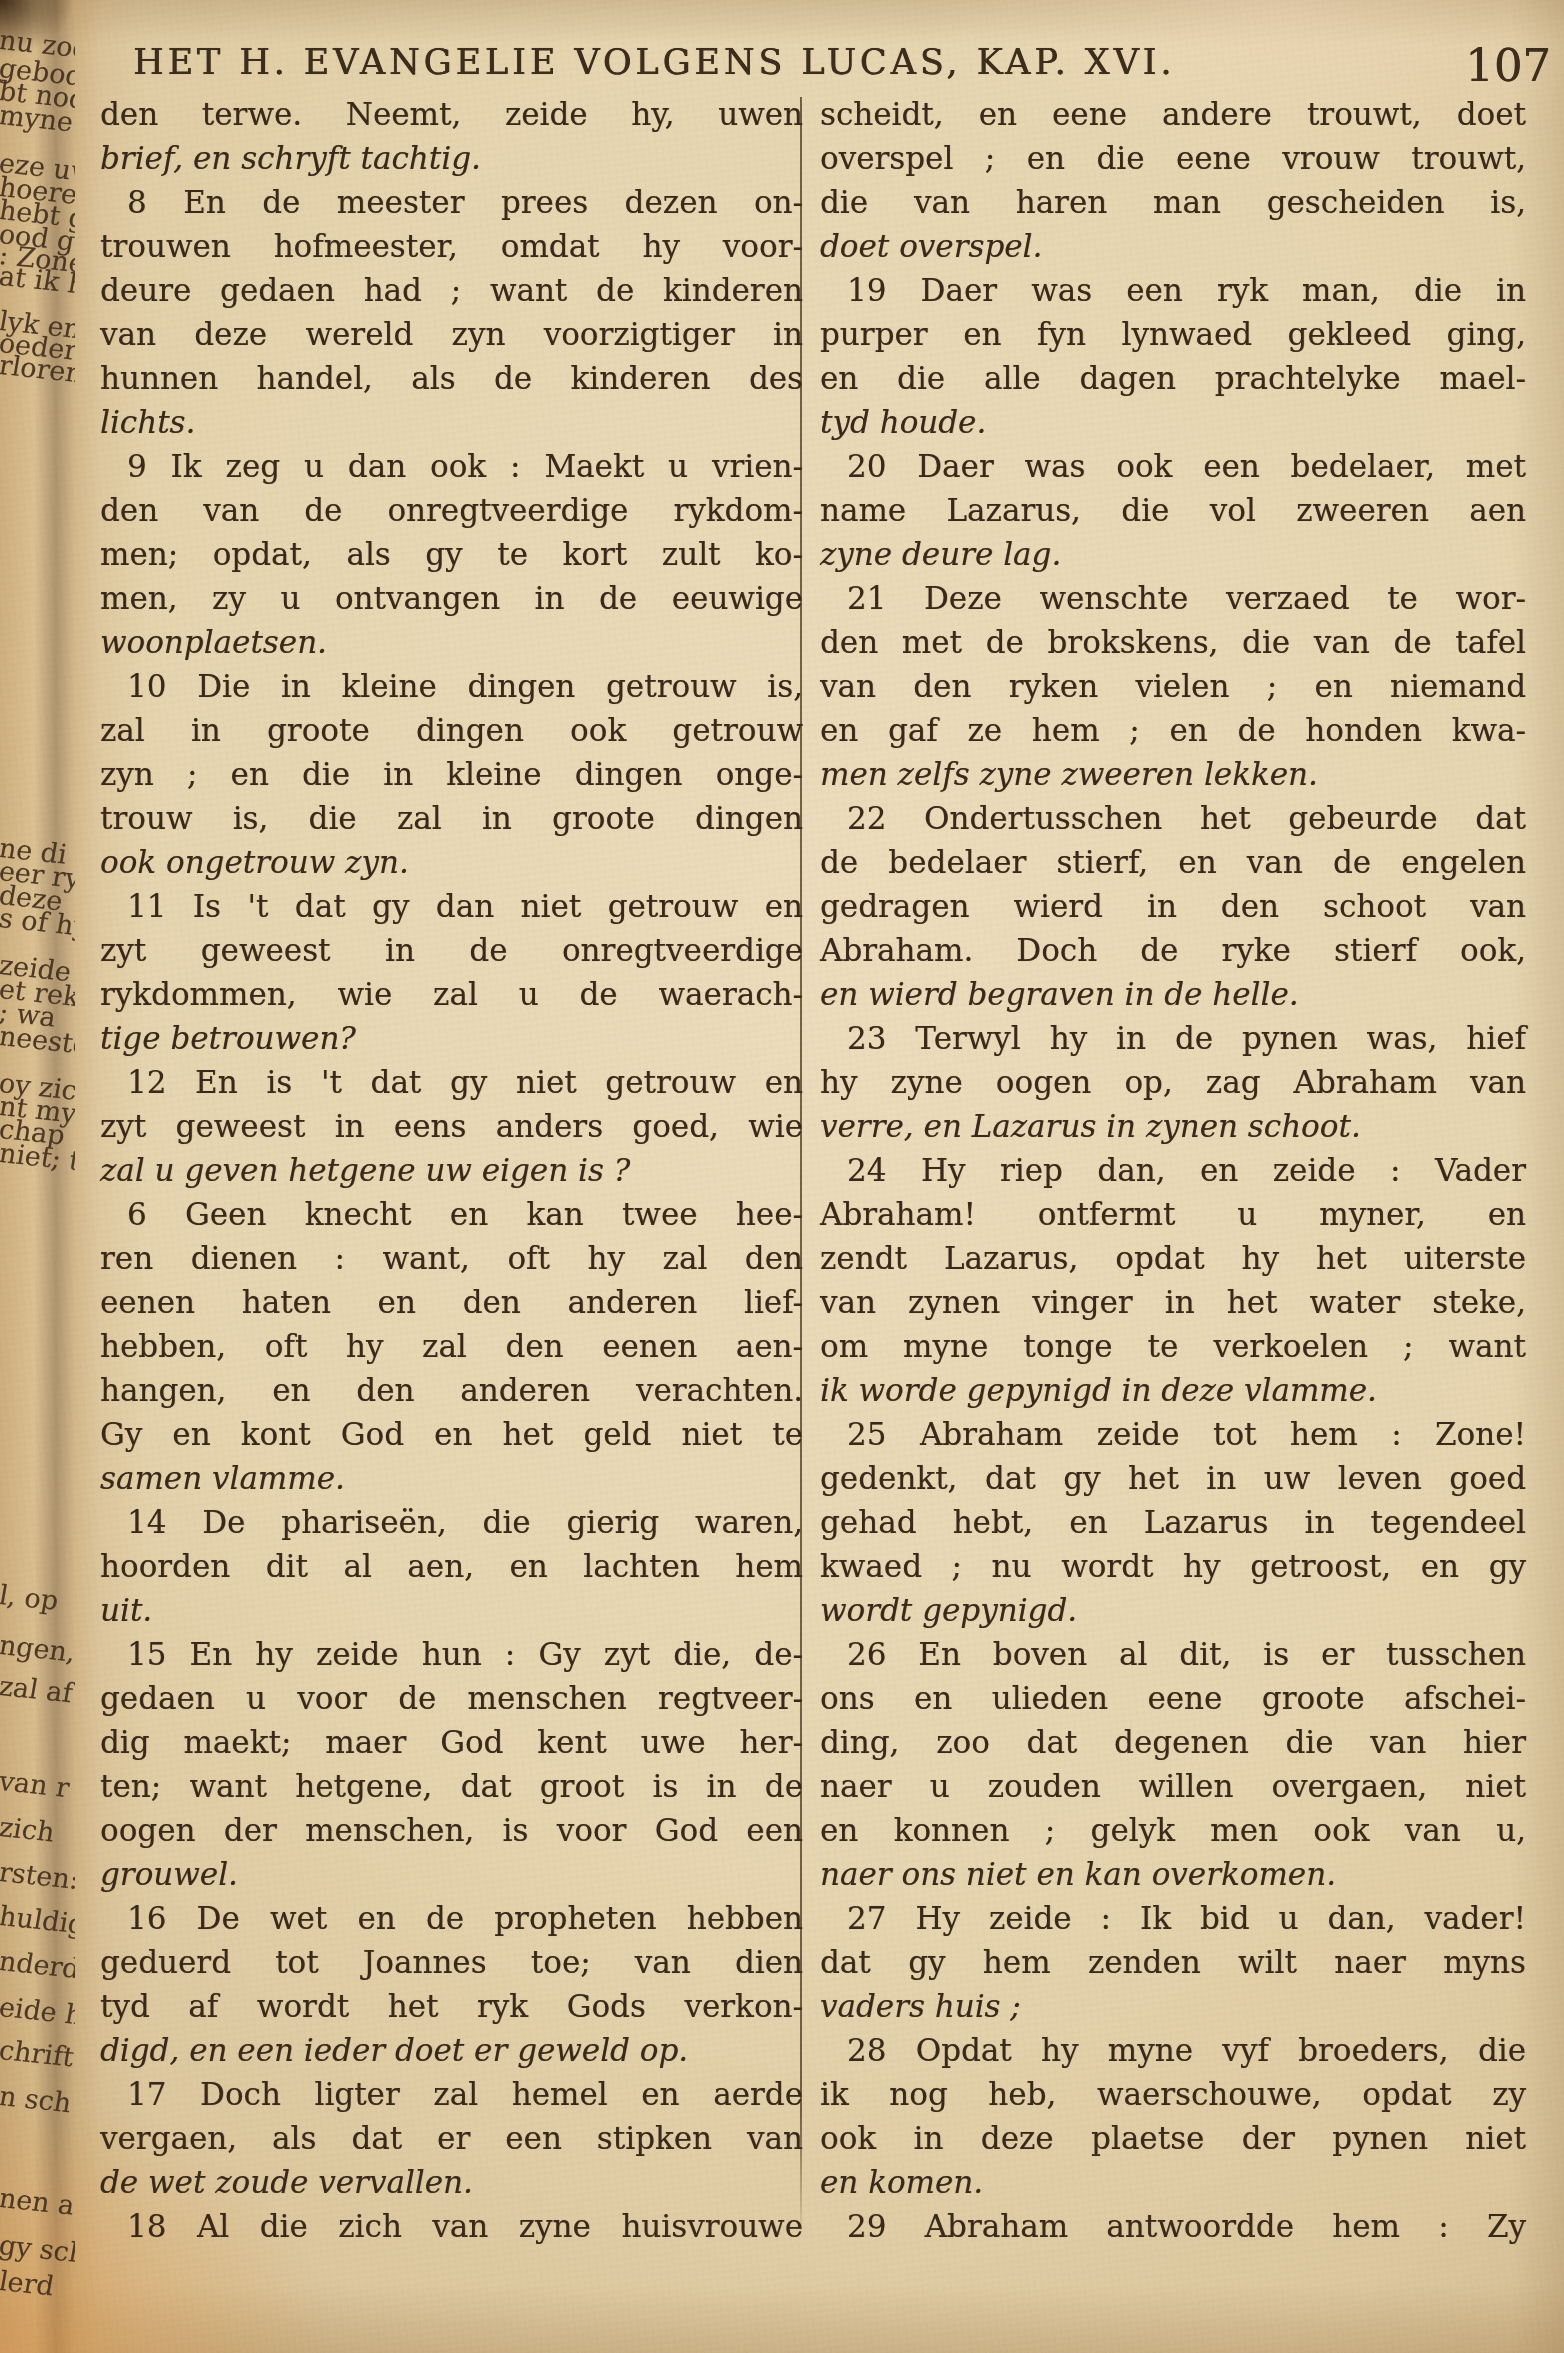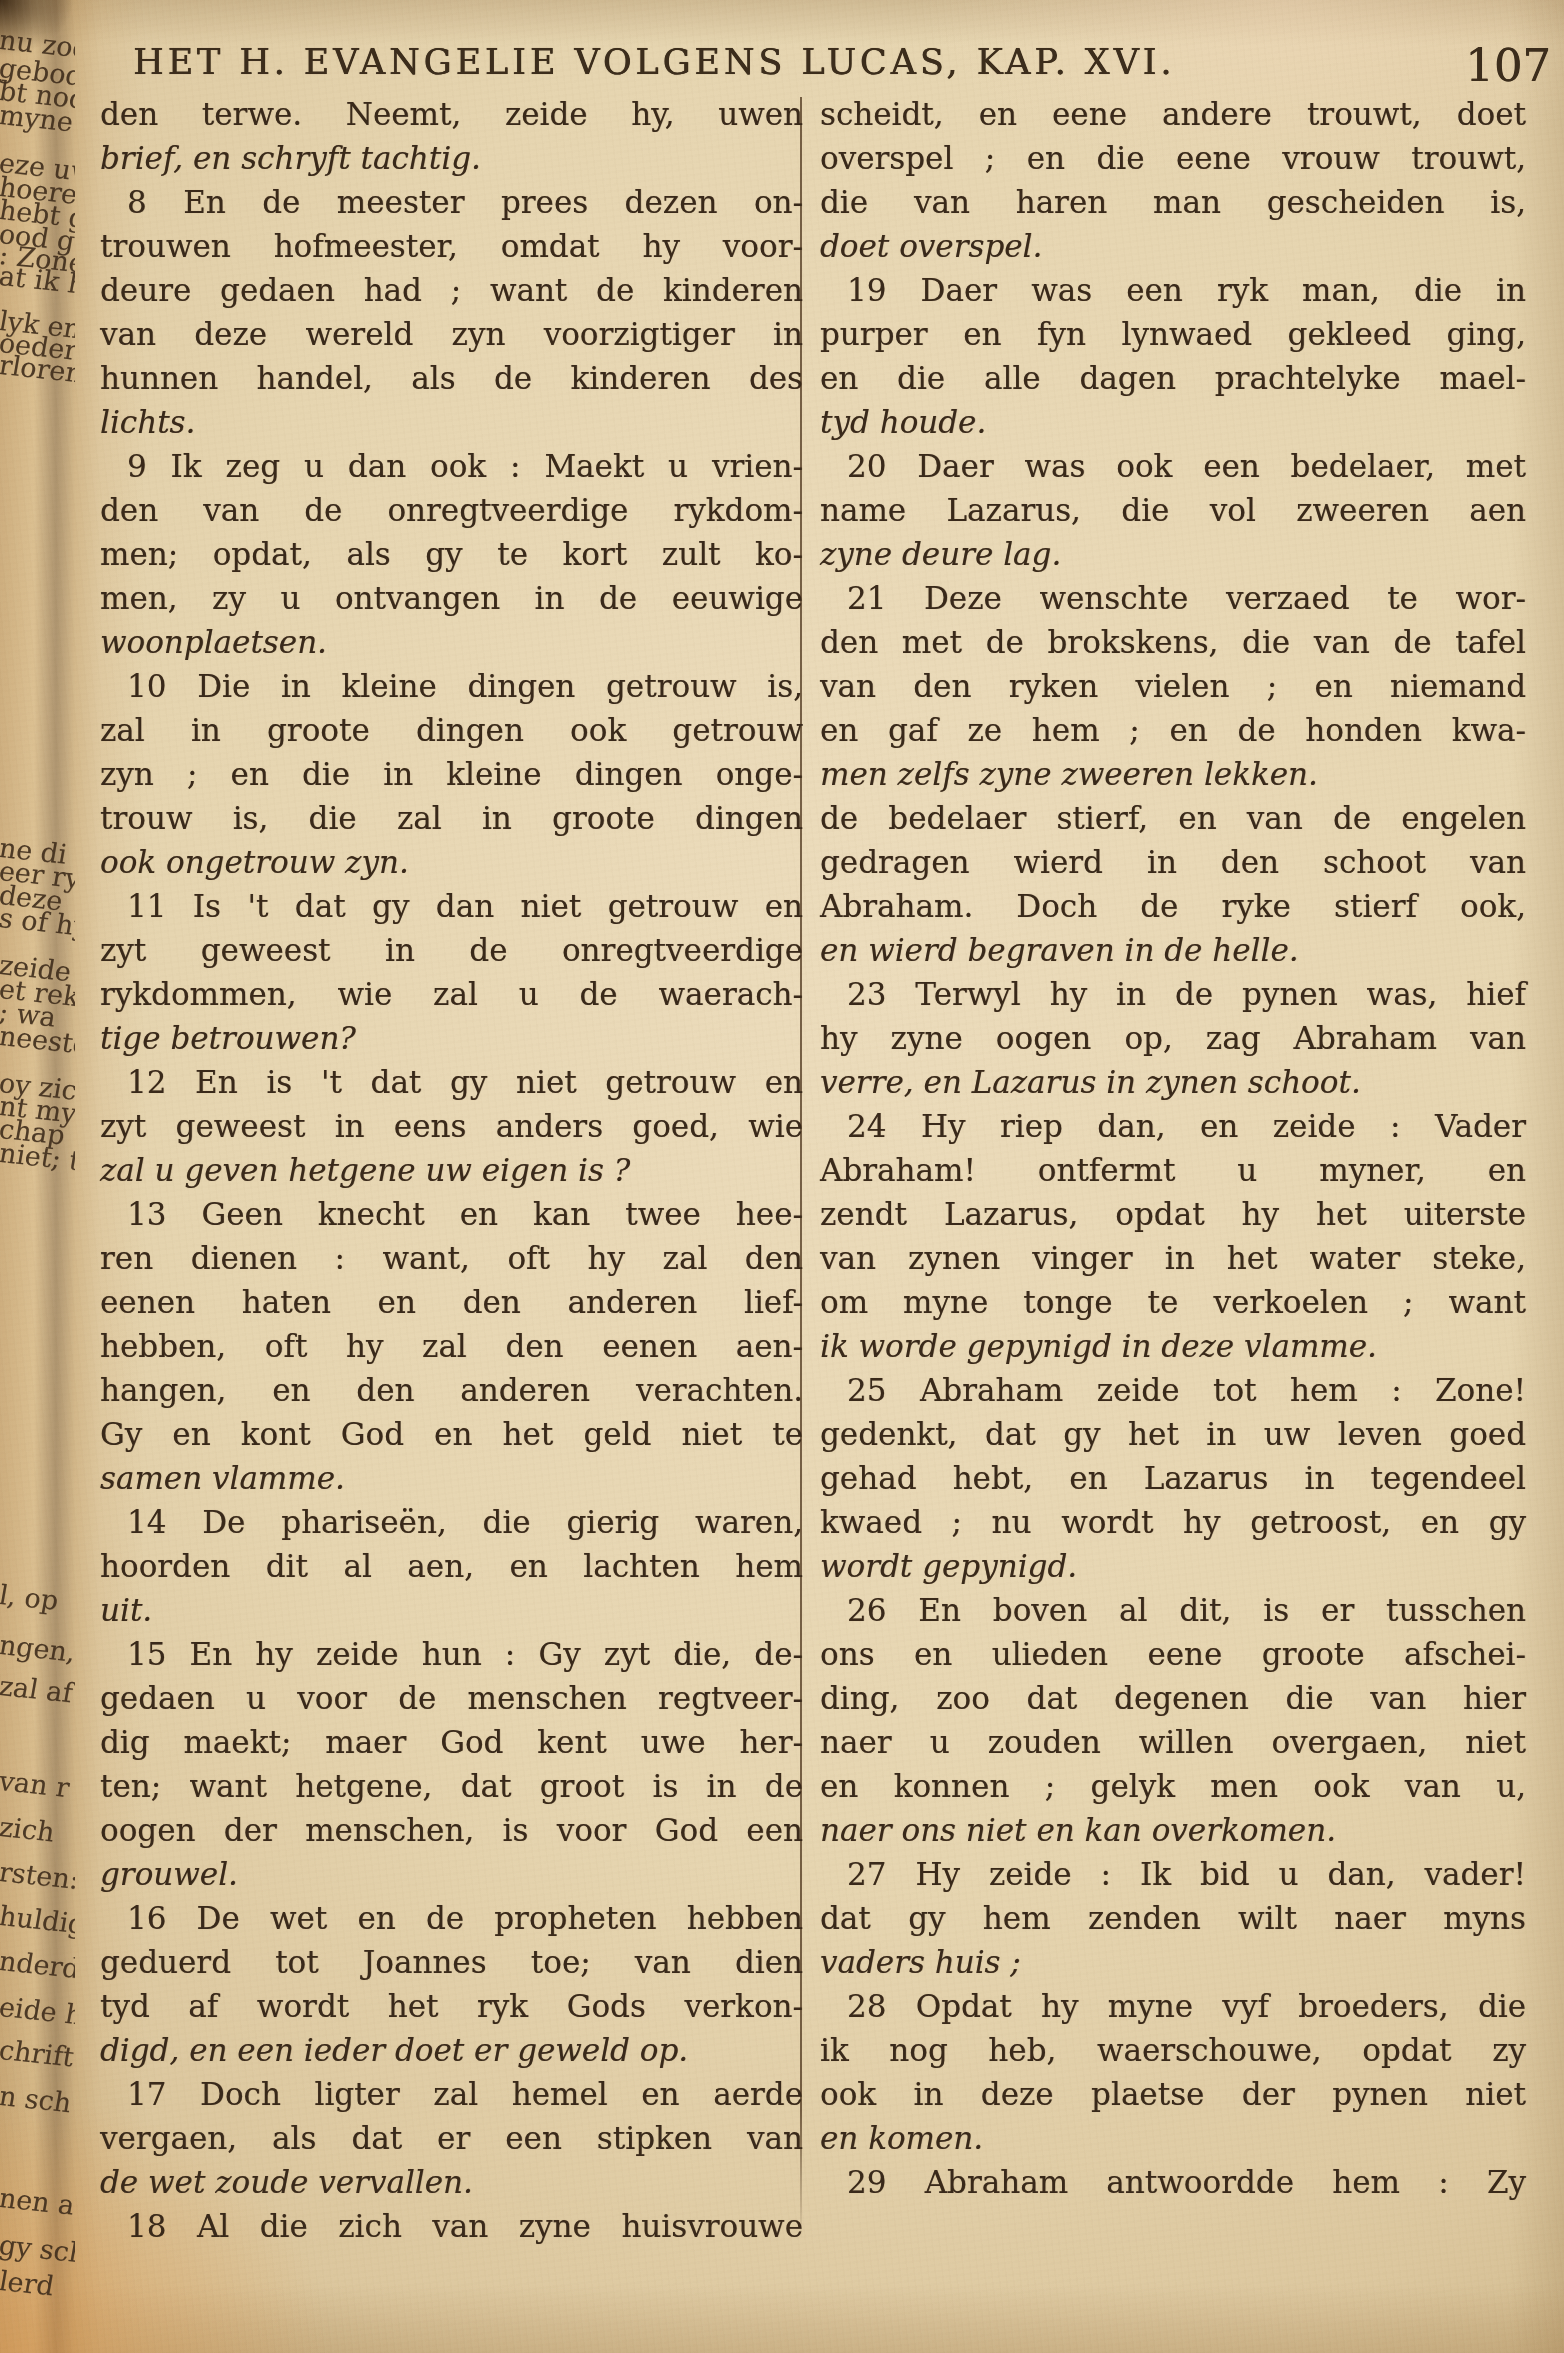--- a/index.html
+++ b/index.html
@@ -151,21 +151,21 @@
         <div class="line">zyt geweest in de onregtveerdige</div>
         <div class="line">rykdommen, wie zal u de waerach-</div>
         <div class="line end">tige betrouwen?</div>
       </div>
       <div>
         <div class="line ind">12 En is 't dat gy niet getrouw en</div>
         <div class="line">zyt geweest in eens anders goed, wie</div>
         <div class="line end">zal u geven hetgene uw eigen is ?</div>
       </div>
       <div>
-        <div class="line ind">13 Geen knecht en kan twee hee-</div>
+        <div class="line ind">6 Geen knecht en kan twee hee-</div>
         <div class="line">ren dienen : want, oft hy zal den</div>
         <div class="line">eenen haten en den anderen lief-</div>
         <div class="line">hebben, oft hy zal den eenen aen-</div>
         <div class="line">hangen, en den anderen verachten.</div>
         <div class="line">Gy en kont God en het geld niet te</div>
         <div class="line end">samen vlamme.</div>
       </div>
       <div>
         <div class="line ind">14 De phariseën, die gierig waren,</div>
         <div class="line">hoorden dit al aen, en lachten hem</div>
@@ -213,20 +213,21 @@
         <div class="line end">zyne deure lag.</div>
       </div>
       <div>
         <div class="line ind">21 Deze wenschte verzaed te wor-</div>
         <div class="line">den met de brokskens, die van de tafel</div>
         <div class="line">van den ryken vielen ; en niemand</div>
         <div class="line">en gaf ze hem ; en de honden kwa-</div>
         <div class="line end">men zelfs zyne zweeren lekken.</div>
       </div>
       <div>
+        <div class="line ind">22 Ondertusschen het gebeurde dat</div>
         <div class="line">de bedelaer stierf, en van de engelen</div>
         <div class="line">gedragen wierd in den schoot van</div>
         <div class="line">Abraham. Doch de ryke stierf ook,</div>
         <div class="line end">en wierd begraven in de helle.</div>
       </div>
       <div>
         <div class="line ind">23 Terwyl hy in de pynen was, hief</div>
         <div class="line">hy zyne oogen op, zag Abraham van</div>
         <div class="line end">verre, en Lazarus in zynen schoot.</div>
       </div>

